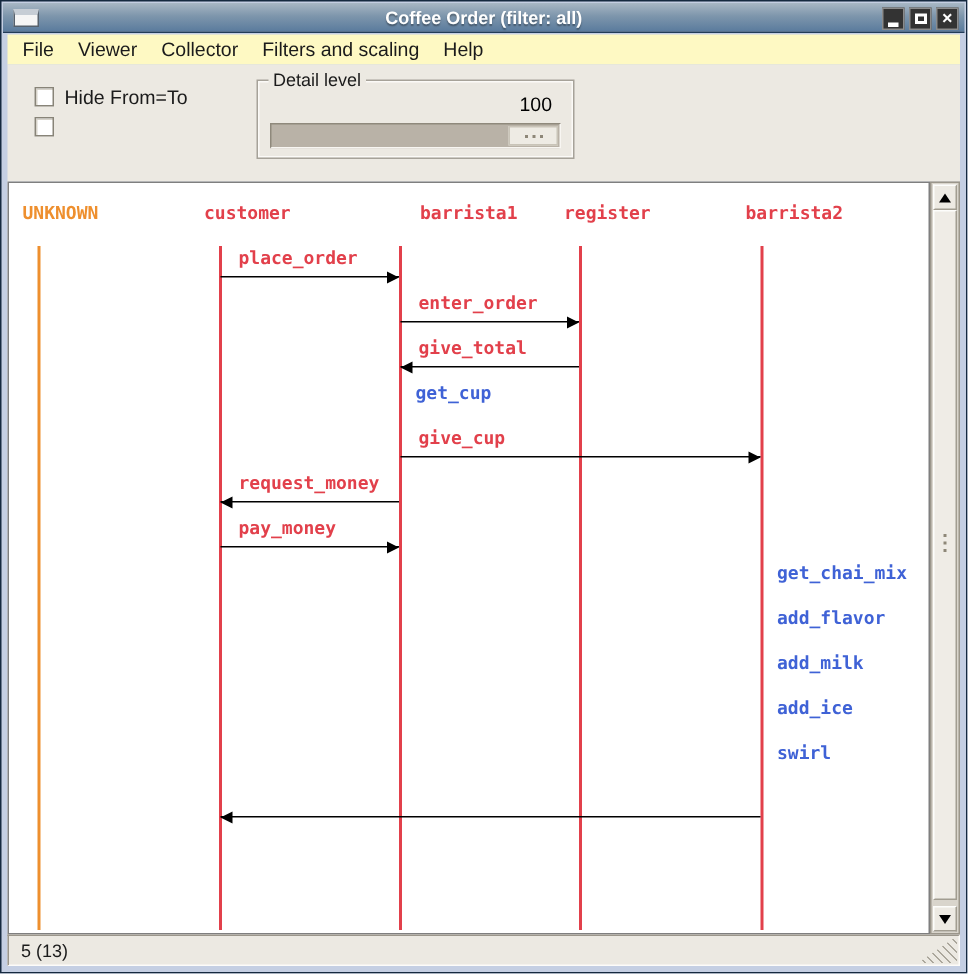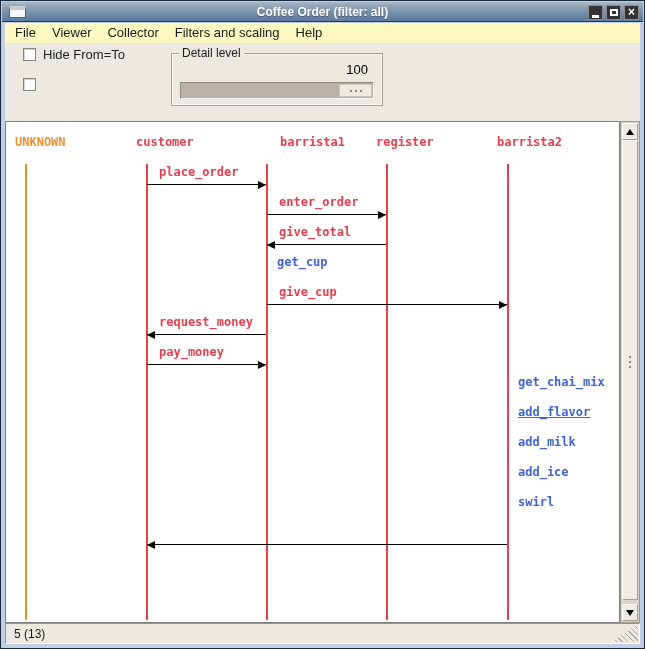--- a/index.html
+++ b/index.html
@@ -40,21 +40,21 @@
     background:#fef9c3; display:flex; align-items:center;
   }
   .menu-item {
     font-size:13px; color:#1b1b1b; padding:0 8px; line-height:20px; cursor:pointer;
   }
   .menu-item:first-child { padding-left:10px; }
 
   
   .controls { position:absolute; top:42px; left:4px; right:4px; height:78px; background:#ece9e2; }
   .cb-row { position:absolute; left:18px; display:flex; align-items:center; gap:7px; cursor:pointer; }
-  .cb-row.row1 { top:4px; }
+  .cb-row.row1 { top:14px; }
   .cb-row.row2 { top:35px; }
   .cb-box {
     width:13px; height:13px; background:#ffffff;
     border:1px solid #888478; box-shadow:inset 1px 1px 0 #d7d3ca;
   }
   .cb-label { font-size:13px; color:#1b1b1b; }
 
   .groupbox {
     position:absolute; left:166px; top:10px; width:212px; height:53px;
     border:1px solid #a6a299;
@@ -207,21 +207,21 @@
         <span class="msg-label" style="top: 163px; color: rgb(226, 64, 75); left: 273px;">give_cup</span>
         <div class="arrow-line" style="left: 261px; width: 240px; top: 182px;"></div>
         <div class="arrow-head right" style="top: 179px; left: 493px;"></div>
         <span class="msg-label" style="top: 193px; color: rgb(226, 64, 75); left: 153px;">request_money</span>
         <div class="arrow-line" style="left: 141px; width: 119px; top: 212px;"></div>
         <div class="arrow-head left" style="top: 209px; left: 141px;"></div>
         <span class="msg-label" style="top: 223px; color: rgb(226, 64, 75); left: 153px;">pay_money</span>
         <div class="arrow-line" style="left: 141px; width: 119px; top: 242px;"></div>
         <div class="arrow-head right" style="top: 239px; left: 252px;"></div>
         <span class="msg-label" style="top: 253px; color: rgb(63, 98, 214); left: 512px;">get_chai_mix</span>
-        <span class="msg-label" style="top: 283px; color: rgb(63, 98, 214); left: 512px; text-decoration: underline;">add_flavor</span>
+        <span class="msg-label" style="top: 283px; color: rgb(63, 98, 214); left: 512px;">add_flavor</span>
         <span class="msg-label" style="top: 313px; color: rgb(63, 98, 214); left: 512px;">add_milk</span>
         <span class="msg-label" style="top: 343px; color: rgb(63, 98, 214); left: 512px;">add_ice</span>
         <span class="msg-label" style="top: 373px; color: rgb(63, 98, 214); left: 512px;">swirl</span>
         <div class="arrow-line" style="left: 141px; width: 360px; top: 422px;"></div>
         <div class="arrow-head left" style="top: 419px; left: 141px;"></div>
       </div>
     <div class="vscroll">
       <div class="sb-btn up">
           <span class="tri-up"></span>
         </div>

